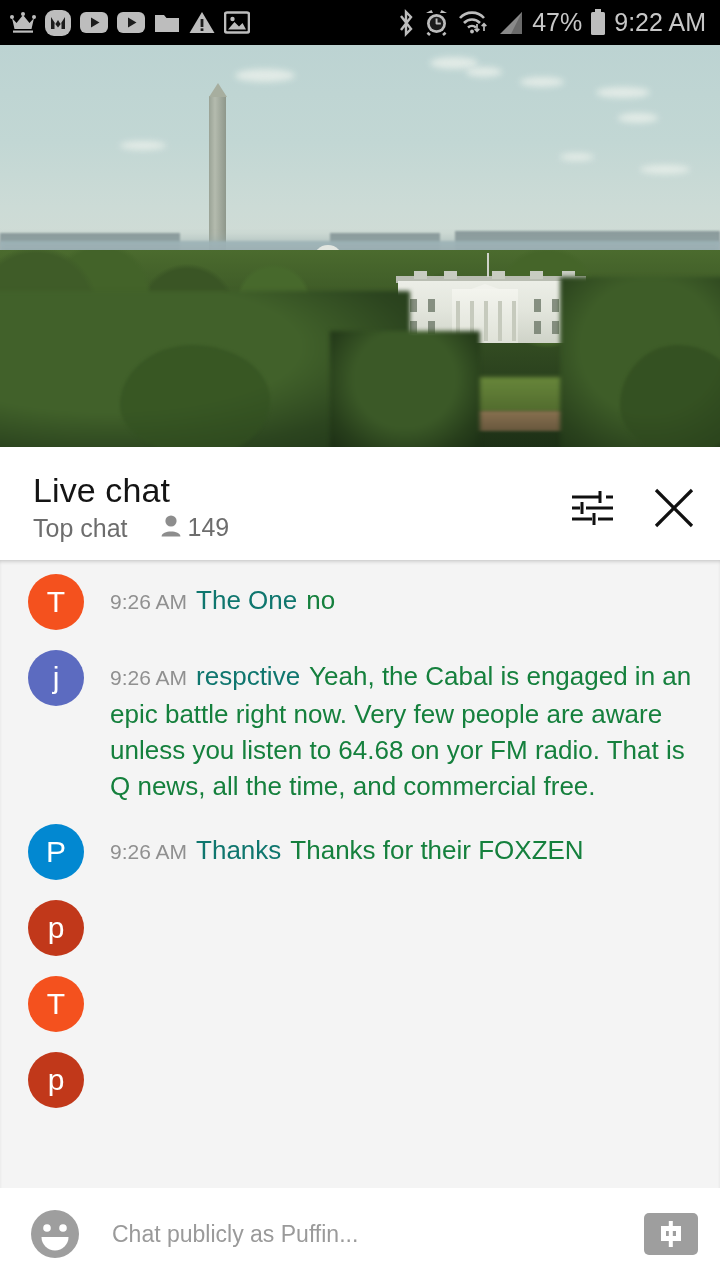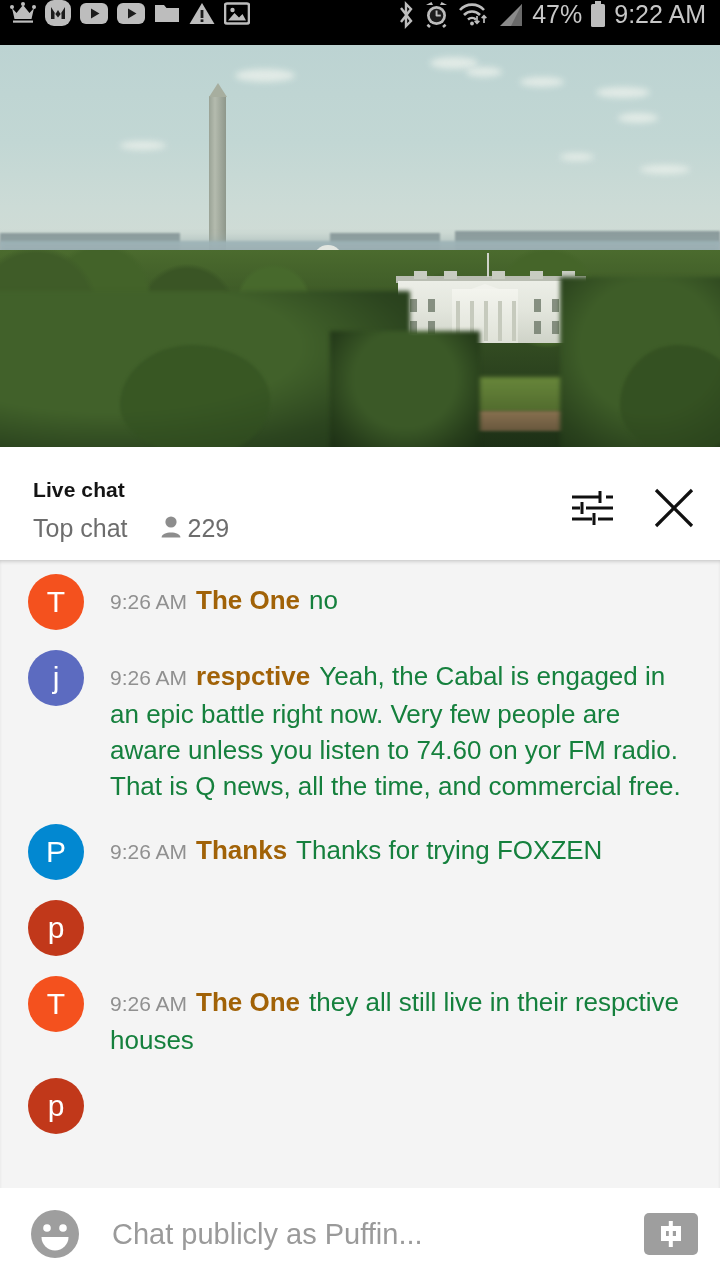--- a/index.html
+++ b/index.html
@@ -11,21 +11,21 @@
     font-family: "Liberation Sans", sans-serif;
     overflow: hidden;
     position: relative;
   }
 
   
   .status-bar {
     position: absolute; top: 0; left: 0;
     width: 720px; height: 45px;
     background: #000000;
-    display: flex; align-items: flex-start;
+    display: flex; align-items: center;
     box-sizing: border-box;
     padding: 0 14px 0 10px;
   }
   .status-left { display: flex; align-items: center; gap: 9px; }
   .status-right { display: flex; align-items: center; margin-left: auto; gap: 8px; }
   .sicon { display: inline-flex; align-items: center; justify-content: center; }
   .sicon svg { display: block; }
   .status-text {
     color: #c7c7c7; font-size: 25px; letter-spacing: 0px;
     font-family: "Liberation Sans", sans-serif;
@@ -148,25 +148,25 @@
   .chat-header {
     position: absolute; top: 453px; left: 0;
     width: 720px; height: 107px;
     background: #ffffff;
     box-sizing: border-box;
     padding: 18px 22px 0 33px;
     display: flex;
   }
   .chat-header-text { display: flex; flex-direction: column; }
   .chat-title {
-    font-size: 21px; color: #141414; font-weight: 700;
+    font-size: 34px; color: #141414; font-weight: 400;
     line-height: 38px; letter-spacing: .1px;
   }
   .chat-sub {
-    display: flex; align-items: flex-end; margin-top: 4px;
+    display: flex; align-items: flex-start; margin-top: 4px;
   }
   .top-chat {
     font-size: 25px; color: #6d6d6d; line-height: 30px;
   }
   .viewer-group { display: flex; align-items: center; margin-left: 32px; }
   .viewer-count { font-size: 25px; color: #6d6d6d; margin-left: 6px; }
   .header-actions {
     margin-left: auto; display: flex; align-items: flex-start; gap: 34px;
     padding-top: 13px;
   }
@@ -199,37 +199,37 @@
     font-size: 26px;
     line-height: 36px;
     color: #0d0d0d;
     padding-top: 8px;
     max-width: 588px;
   }
   .msg-time {
     color: #909090; font-size: 21px; margin-right: 9px;
   }
   .msg-author {
-    color: #a16207; font-weight: bold; margin-right: 9px;
+    color: #0f766e; font-weight: normal; margin-right: 9px;
   }
   .msg-text { color: #15803d; }
 
   
   .input-bar {
     position: absolute; top: 1188px; left: 0;
     width: 720px; height: 92px;
     background: #ffffff;
     display: flex; align-items: center;
     box-sizing: border-box;
     padding: 0 22px 0 28px;
   }
   .emoji-btn { width: 54px; height: 54px; flex: 0 0 54px; }
   .chat-input {
     flex: 1; margin-left: 28px; border: none; outline: none;
-    font-size: 29px; color: #9a9a9a; background: transparent;
+    font-size: 23px; color: #9a9a9a; background: transparent;
     font-family: "Liberation Sans", sans-serif;
   }
   .chat-input::placeholder { color: #9a9a9a; opacity: 1; }
   .superchat-btn {
     width: 54px; height: 42px; border-radius: 5px;
     background: #9e9e9e;
     display: flex; align-items: center; justify-content: center;
     flex: 0 0 54px;
   }
 </style>
@@ -398,21 +398,21 @@
     <div class="chat-title">Live chat</div>
     <div class="chat-sub">
       <span class="top-chat">Top chat</span>
       <span class="viewer-group">
         <span>
           <svg width="22" height="24" viewBox="0 0 22 24">
               <circle cx="11" cy="7" r="5.6" fill="#8d8d8d"></circle>
               <path d="M1.6 22.5 C1.6 15.8 20.4 15.8 20.4 22.5 Z" fill="#8d8d8d"></path>
             </svg>
         </span>
-        <span class="viewer-count">229</span>
+        <span class="viewer-count">149</span>
       </span>
     </div>
   </div>
   <div class="header-actions">
     <div class="hbtn">
       <svg width="44" height="42" viewBox="0 0 44 42">
         <line x1="2" y1="10" x2="30" y2="10" stroke="#101010" stroke-width="3"></line>
         <line x1="36" y1="10" x2="43" y2="10" stroke="#101010" stroke-width="3"></line>
         <line x1="30" y1="4" x2="30" y2="16" stroke="#101010" stroke-width="3"></line>
         <line x1="2" y1="21" x2="10" y2="21" stroke="#101010" stroke-width="3"></line>
@@ -432,32 +432,31 @@
   </div>
 </div>
 
 <div class="chat-list" id="chat-list">
     <div class="msg">
       <div class="avatar" style="background: rgb(244, 81, 30);">T</div>
       <div class="msg-body"><span class="msg-time">9:26 AM</span><span class="msg-author">The One</span><span class="msg-text">no</span></div>
     </div>
     <div class="msg">
       <div class="avatar" style="background: rgb(92, 107, 192);">j</div>
-      <div class="msg-body"><span class="msg-time">9:26 AM</span><span class="msg-author">respctive</span><span class="msg-text">Yeah, the Cabal is engaged in an epic battle right now. Very few people are aware unless you listen to 74.60 on yor FM radio. That is Q news, all the time, and commercial free.</span></div>
+      <div class="msg-body"><span class="msg-time">9:26 AM</span><span class="msg-author">respctive</span><span class="msg-text">Yeah, the Cabal is engaged in an epic battle right now. Very few people are aware unless you listen to 64.68 on yor FM radio. That is Q news, all the time, and commercial free.</span></div>
     </div>
     <div class="msg">
       <div class="avatar" style="background: rgb(2, 136, 209);">P</div>
-      <div class="msg-body"><span class="msg-time">9:26 AM</span><span class="msg-author">Thanks</span><span class="msg-text">Thanks for trying FOXZEN</span></div>
+      <div class="msg-body"><span class="msg-time">9:26 AM</span><span class="msg-author">Thanks</span><span class="msg-text">Thanks for their FOXZEN</span></div>
     </div>
     <div class="msg">
       <div class="avatar" style="background: rgb(193, 56, 26);">p</div>
     </div>
     <div class="msg">
       <div class="avatar" style="background: rgb(244, 81, 30);">T</div>
-      <div class="msg-body"><span class="msg-time">9:26 AM</span><span class="msg-author">The One</span><span class="msg-text">they all still live in their respctive houses</span></div>
     </div>
     <div class="msg">
       <div class="avatar" style="background: rgb(193, 56, 26);">p</div>
     </div>
   </div>
 
 <div class="input-bar">
   <div class="emoji-btn">
     <svg width="54" height="54" viewBox="0 0 54 54">
       <circle cx="27" cy="27" r="24" fill="#9e9e9e"></circle>

